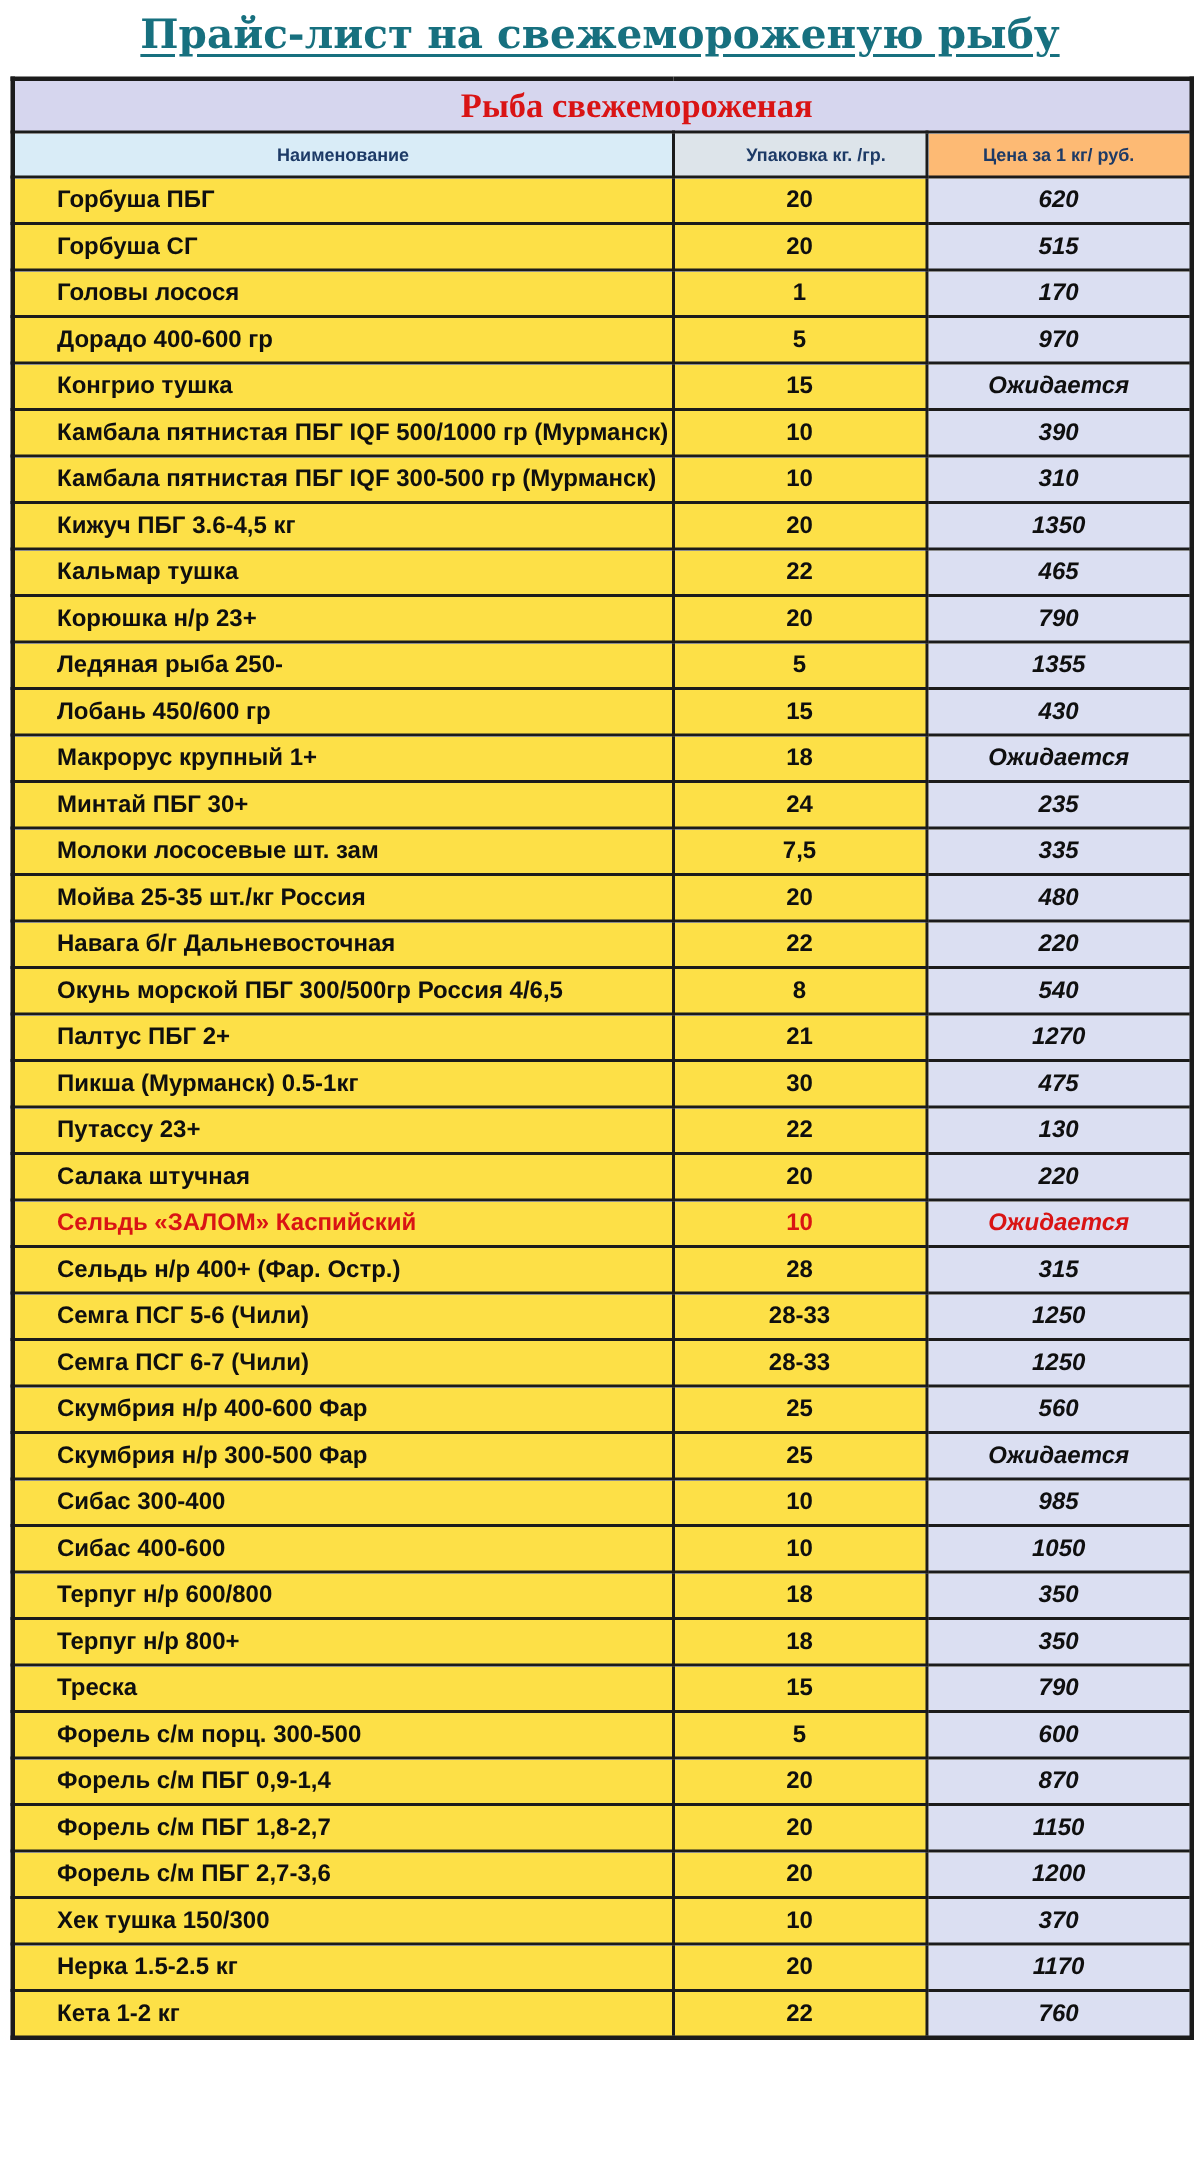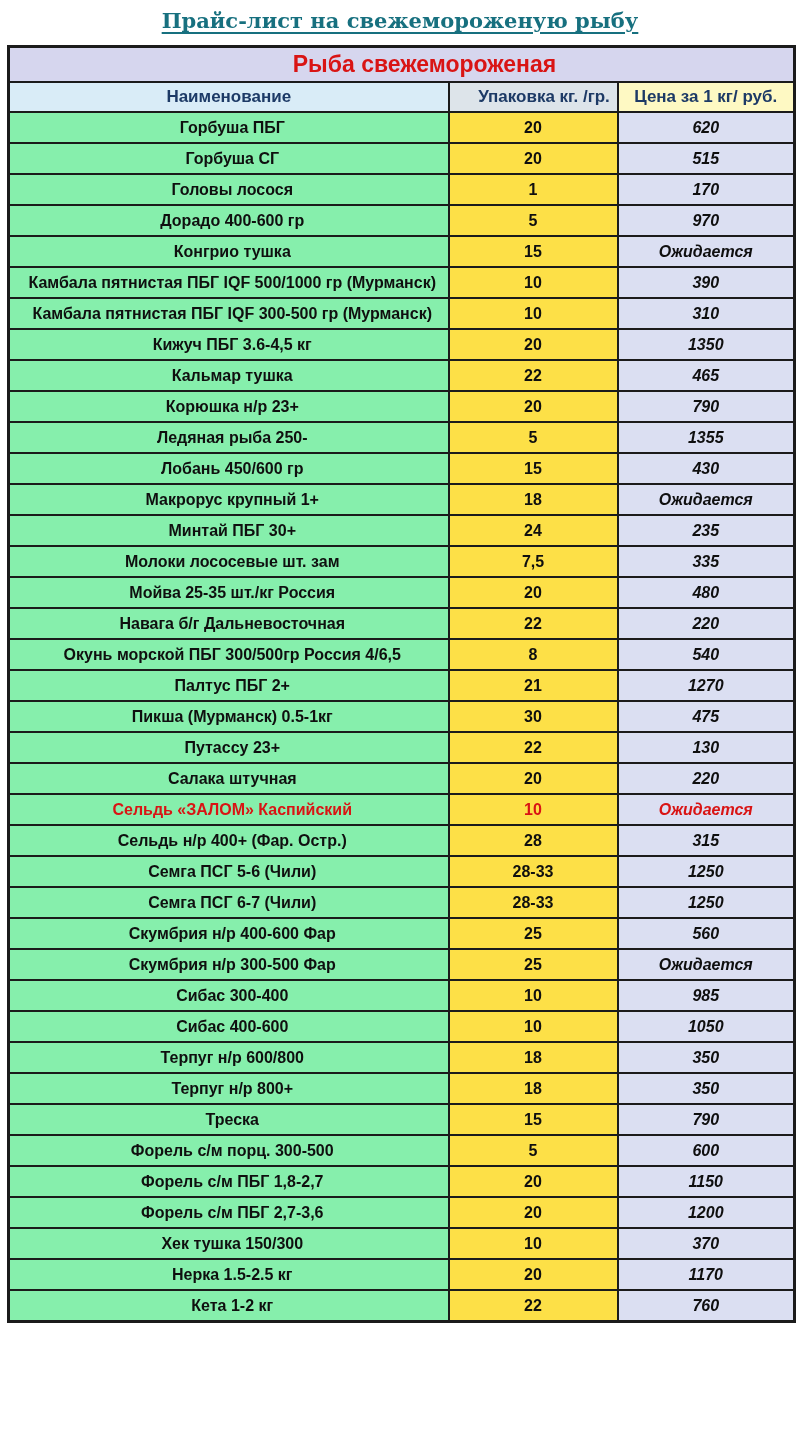--- a/index.html
+++ b/index.html
@@ -6,67 +6,67 @@
   body{
     width:800px;height:1449px;
     font-family:"Liberation Sans",sans-serif;
     -webkit-font-smoothing:antialiased;
   }
   .page-title{
     margin:8px 0 12px 0;
     text-align:center;
     font-family:"DejaVu Serif","Liberation Serif",serif;
     font-weight:bold;
-    font-size:21px;
+    font-size:27px;
     color:#17707f;
     text-decoration:underline;
     text-underline-offset:4px;
   }
   table.price-table{
     border-collapse:collapse;
     table-layout:fixed;
     width:786px;
     margin-left:7px;
     border:3px solid #1b1b1b;
   }
   .price-table td,.price-table th{
     border:2px solid #1b1b1b;
     overflow:hidden;
     white-space:nowrap;
   }
   .section-header{
     height:31px;
     background:#d6d6ee;
     text-align:center;
-    font-family:Liberation Sans, sans-serif;
+    font-family:Liberation Serif, serif;
     font-weight:bold;
     font-size:23px;
     color:#d91414;
     padding-left:47px;
   }
   .col-head{
     height:26px;
     font-weight:bold;
-    font-size:17px;
+    font-size:12px;
     color:#1d3a66;
     text-align:center;
   }
   .col-w-name{width:440px;}
   .col-w-pack{width:169px;}
   .col-w-price{width:177px;}
   .h-name{background:#d9ecf7;}
   .h-pack{background:#dde4ea;padding-left:23px;}
-  .h-price{background:#fef9c3;}
+  .h-price{background:#fdba74;}
   .price-table tbody td{
     height:27px;
     font-weight:bold;
     font-size:16px;
     color:#0f0f0f;
   }
-  td.c-name{background:#86efac;padding-left:8px;text-align:center;}
+  td.c-name{background:#fde047;padding-left:28px;text-align:left;}
   td.c-pack{background:#fde047;text-align:center;}
   td.c-price{background:#dbdff2;text-align:center;font-style:italic;}
   tr.hl td{color:#d91414;}
 </style>
 </head>
 <body>
 
 <h1 class="page-title">Прайс-лист на свежемороженую рыбу</h1>
 
 <table class="price-table">
@@ -250,20 +250,25 @@
     <td class="c-name">Треска</td>
     <td class="c-pack">15</td>
     <td class="c-price">790</td>
   </tr>
       <tr>
     <td class="c-name">Форель с/м порц. 300-500</td>
     <td class="c-pack">5</td>
     <td class="c-price">600</td>
   </tr>
       <tr>
+    <td class="c-name">Форель с/м ПБГ 0,9-1,4</td>
+    <td class="c-pack">20</td>
+    <td class="c-price">870</td>
+  </tr>
+      <tr>
     <td class="c-name">Форель с/м ПБГ 1,8-2,7</td>
     <td class="c-pack">20</td>
     <td class="c-price">1150</td>
   </tr>
       <tr>
     <td class="c-name">Форель с/м ПБГ 2,7-3,6</td>
     <td class="c-pack">20</td>
     <td class="c-price">1200</td>
   </tr>
       <tr>

